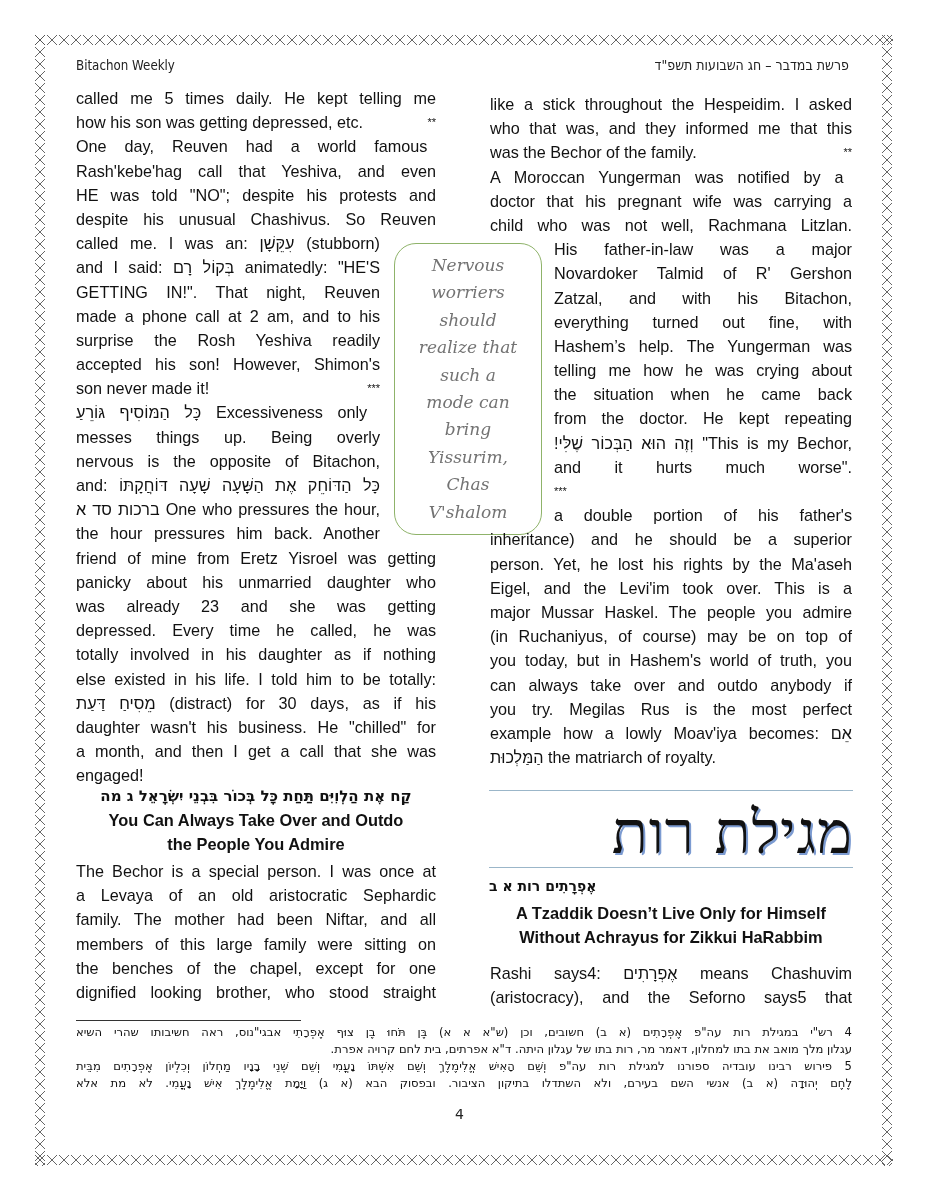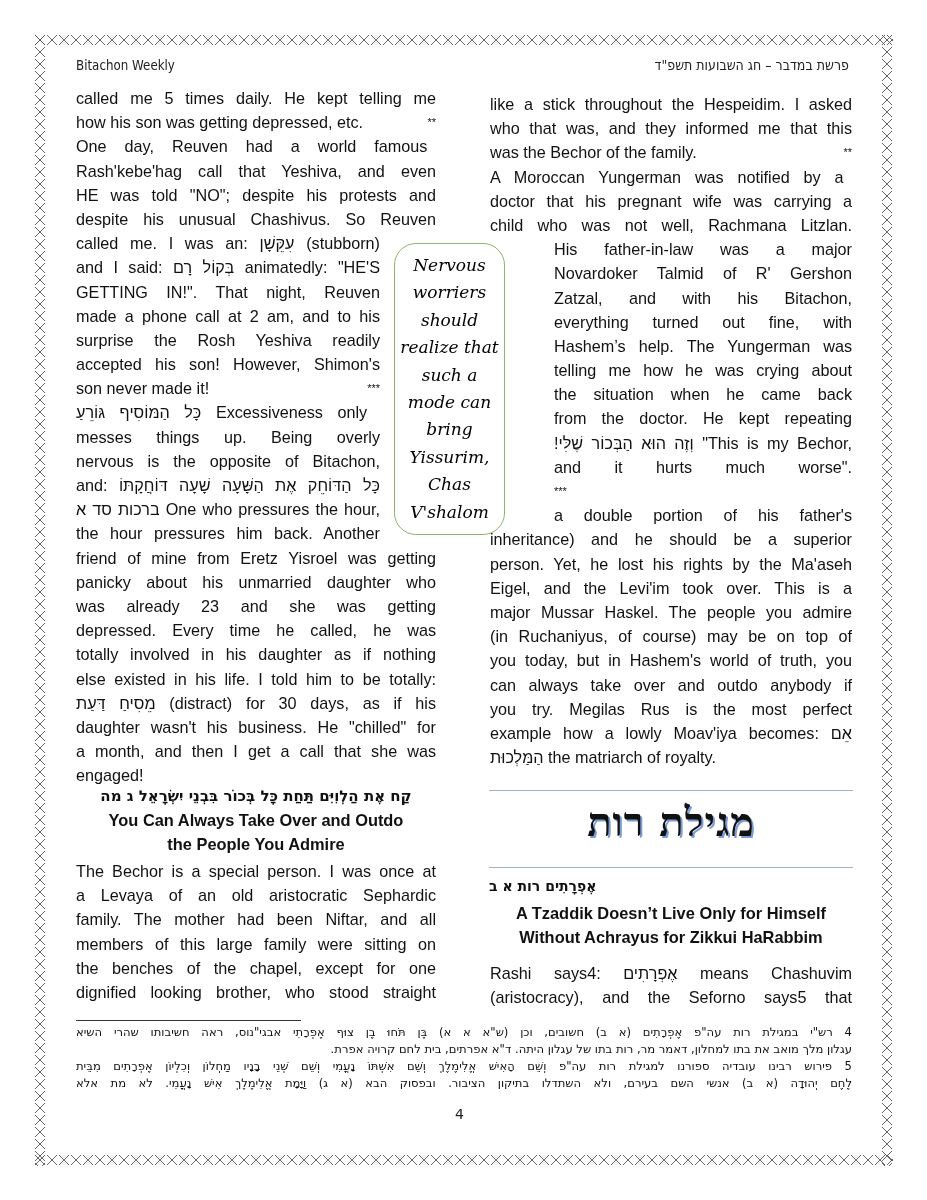--- a/index.html
+++ b/index.html
@@ -21,35 +21,35 @@
 
   .col { position: absolute; font-size: 16.2px; line-height: 24.2px; text-align: justify; }
   .col-left { left: 76px; top: 86px; width: 360px; }
   .col-right { left: 490px; top: 92px; width: 362px; }
   .col .line { display: block; text-align: justify; text-align-last: justify; white-space: nowrap; height: 24.2px; }
   .col .line.last { text-align-last: left; }
   .narrow-l { width: 304px; }
   .narrow-r { margin-left: 64px; width: 298px; }
   .stars { float: right; font-size: 11px; }
 
-  .pull-quote { position: absolute; left: 394px; top: 243px; width: 111px; height: 292px;
+  .pull-quote { position: absolute; left: 394px; top: 243px; width: 148px; height: 292px;
     border: 1.6px solid #8fb36a; border-radius: 22px; box-sizing: border-box;
     display: flex; align-items: center; justify-content: center; text-align: center;
-    font-family: "DejaVu Serif", serif; font-style: italic; font-size: 17px; line-height: 27.4px; color: #000000;
+    font-family: "DejaVu Serif", serif; font-style: italic; font-size: 17px; line-height: 27.4px; color: #737373;
     background: #fff; }
   .pull-quote span { display: block; }
 
   .section-title-heb { position: absolute; left: 76px; top: 787px; width: 360px; text-align: center;
     font-weight: bold; font-size: 15px; direction: rtl; font-family: "DejaVu Sans", sans-serif; }
   .section-title-en { position: absolute; left: 76px; top: 808px; width: 360px; text-align: center;
     font-weight: bold; font-size: 16.4px; line-height: 24px; }
 
   .divider { position: absolute; left: 489px; width: 364px; height: 1px; background: #9bb6c9; }
-  .megila-title { position: absolute; left: 489px; top: 798px; width: 364px; text-align: center;
-    font-family: "DejaVu Serif", serif; font-weight: bold; font-size: 40px; direction: rtl; color: #111;
+  .megila-title { position: absolute; left: 489px; top: 798px; width: 364px; 
+    font-family: "DejaVu Serif", serif; font-weight: normal; font-size: 59px; direction: rtl; color: #111;
     text-shadow: 2px 2px 0 #7c9bd1; letter-spacing: 1px; }
   .sub-heb { position: absolute; left: 489px; top: 878px; width: 364px; text-align: left;
     font-weight: bold; font-size: 14px; direction: rtl; font-family: "DejaVu Sans", sans-serif; }
   .sub-en { position: absolute; left: 489px; top: 901px; width: 364px; text-align: center;
     font-weight: bold; font-size: 16.4px; line-height: 24px; }
 
   .footnote-rule { position: absolute; left: 76px; top: 1020px; width: 225px; height: 1px; background: #333; }
   .footnotes { position: absolute; left: 76px; top: 1024px; width: 776px; direction: rtl; text-align: justify;
     font-family: "DejaVu Sans", sans-serif; font-size: 11.6px; line-height: 17px; color: #111; }
   .footnotes .fline { display: block; white-space: nowrap; overflow: hidden; text-align-last: justify; }

